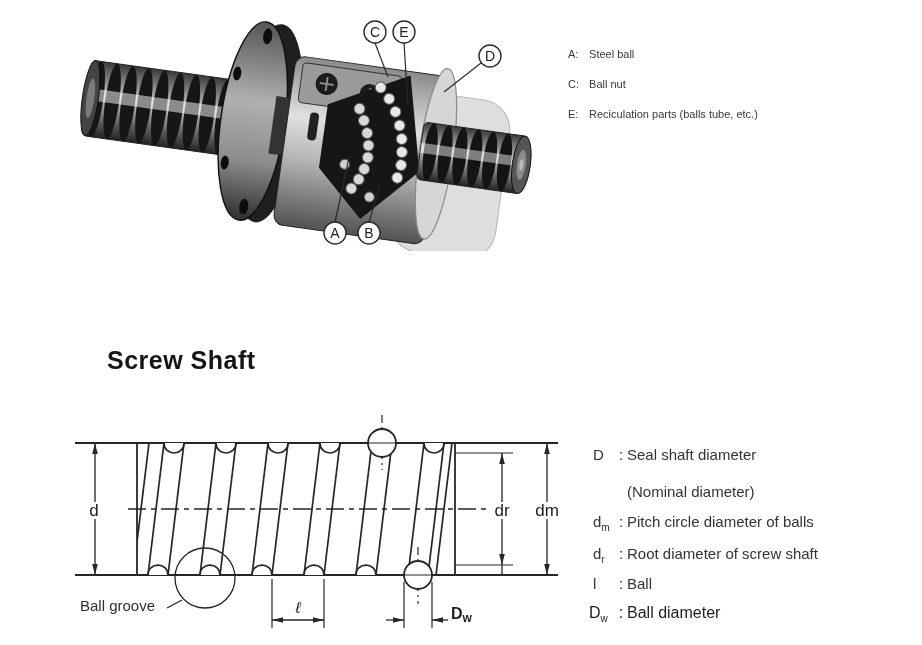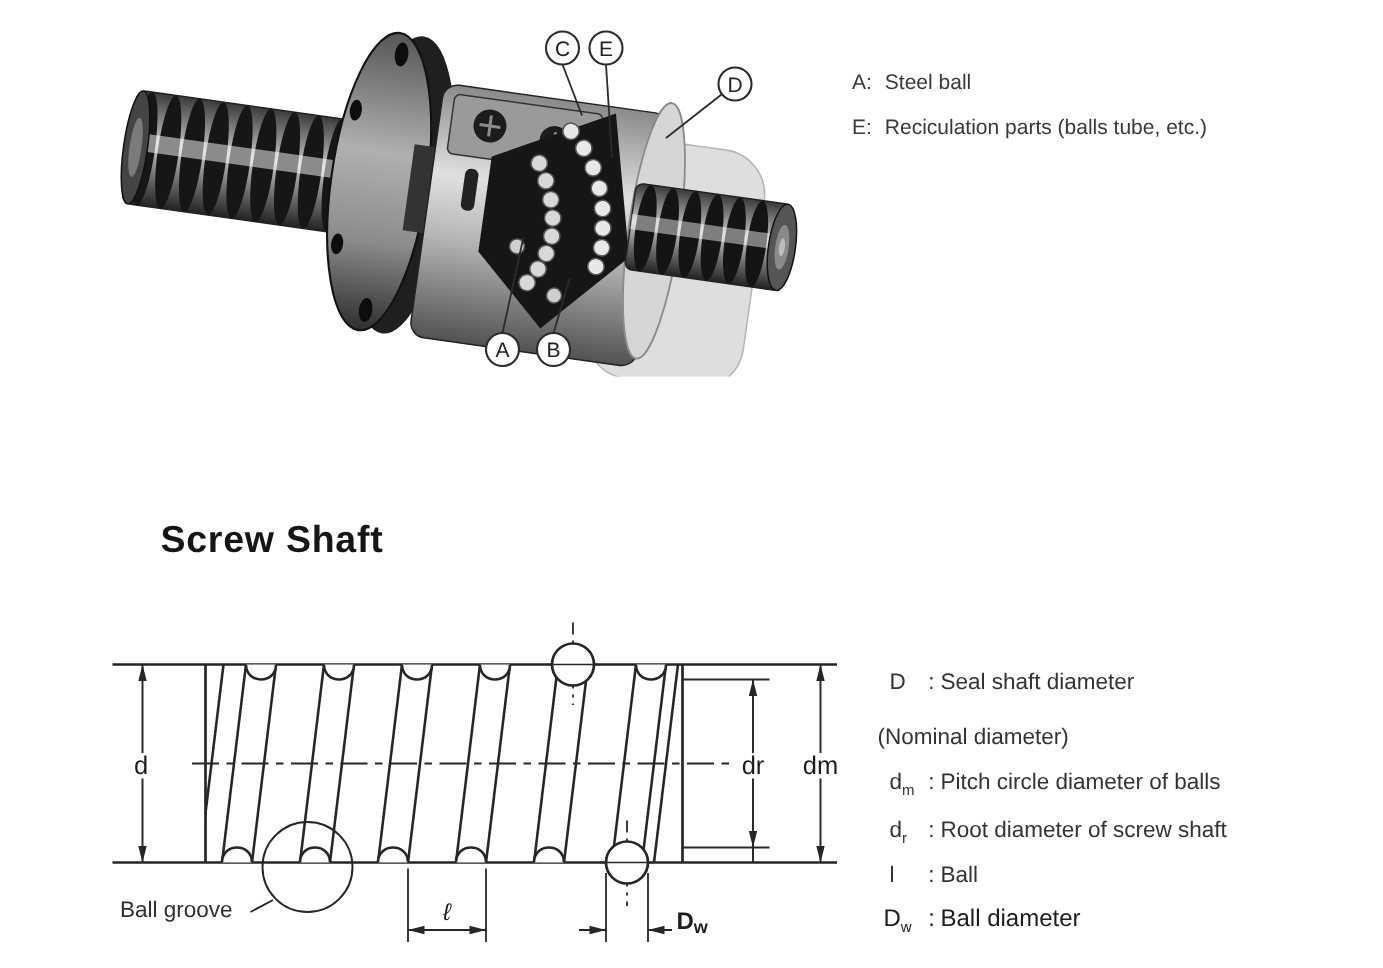--- a/index.html
+++ b/index.html
@@ -1,30 +1,30 @@
 <!DOCTYPE html>
 <html><head>
 <meta charset="utf-8">
 <style>
   html,body{margin:0;padding:0;background:#fff;}
   .page{position:relative;width:922px;height:645px;background:#ffffff;overflow:hidden;
         font-family:"Liberation Sans",sans-serif;}
-  .photo-legend{position:absolute;left:568px;top:44px;color:#383838;font-size:14px;}
+  .photo-legend{position:absolute;left:568px;top:44px;color:#383838;font-size:11px;}
   .photo-legend .row{height:30px;line-height:20px;white-space:nowrap;}
   .photo-legend .key{display:inline-block;min-width:18px;}
   .section-title{position:absolute;left:107px;top:346px;margin:0;font-size:25px;
         font-weight:bold;color:#151515;letter-spacing:0.5px;}
   .symbol-legend{position:absolute;left:585px;top:446px;width:337px;color:#333;font-size:15px;}
   .symbol-legend .srow{position:absolute;left:0;white-space:nowrap;line-height:18px;}
   .symbol-legend .sym{display:inline-block;width:22px;margin-left:8px;}
   .symbol-legend .sym sub{font-size:10px;}
   .symbol-legend .colon{display:inline-block;width:12px;text-align:center;}
   .symbol-legend .srow.bold{font-weight:normal;font-size:16px;color:#1c1c1c;}
   .symbol-legend .srow.bold .sym{margin-left:4px;width:26px;}
-  .symbol-legend .indent{}
+  .symbol-legend .indent{margin-left:42px;}
   svg text{font-family:"Liberation Sans",sans-serif;}
 </style>
 </head>
 <body>
 
 <div class="page">
 
   <svg style="position:absolute;left:72px;top:5px" width="465" height="246" viewBox="0 0 465 246">
     <defs>
       <linearGradient id="gMetal" x1="0" y1="0" x2="0" y2="1">
@@ -150,20 +150,21 @@
       <text x="263" y="233" font-size="14" fill="#222" text-anchor="middle">A</text>
     </g>
     <g>
       <circle cx="297" cy="228" r="11" fill="#fff" stroke="#2b2b2b" stroke-width="1.4"></circle>
       <text x="297" y="233" font-size="14" fill="#222" text-anchor="middle">B</text>
     </g>
   </svg>
 
   <div class="photo-legend">
     <div class="row"><span class="key">A:</span> <span>Steel ball</span></div>
+    <div class="row"><span class="key">C:</span> <span>Ball nut</span></div>
     <div class="row"><span class="key">E:</span> <span>Reciculation parts (balls tube, etc.)</span></div>
   </div>
 
   <h1 class="section-title">Screw Shaft</h1>
 
   <svg style="position:absolute;left:70px;top:412px" width="500" height="233" viewBox="0 0 500 233">
     <defs>
       <clipPath id="bodyClip">
           <rect x="67" y="31" width="318" height="132"></rect>
         </clipPath>

